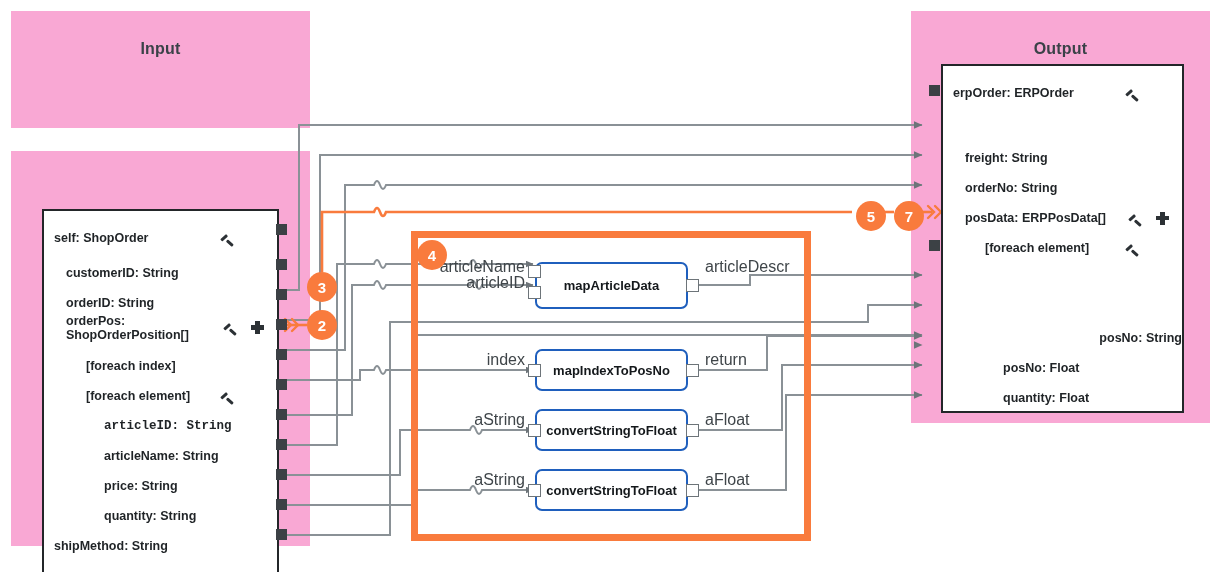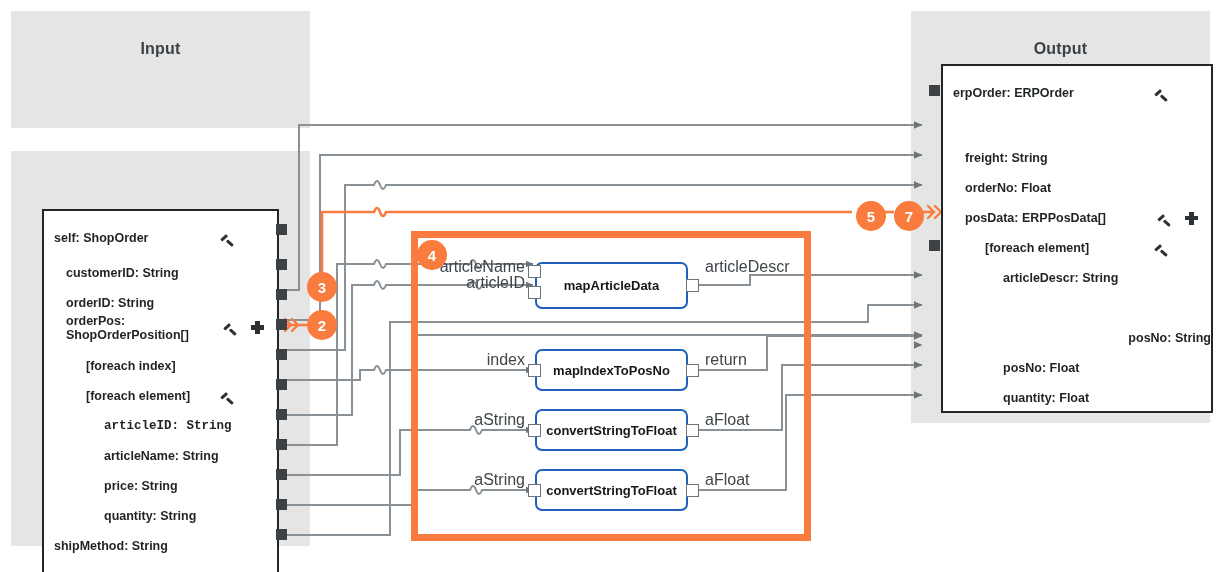--- a/index.html
+++ b/index.html
@@ -3,21 +3,21 @@
 <meta charset="utf-8">
 <style>
   html,body{margin:0;padding:0;background:#ffffff;}
   body{
     font-family:"Liberation Sans","DejaVu Sans",sans-serif;
     width:1220px;height:572px;overflow:hidden;
   }
   #stage{position:relative;width:1220px;height:572px;background:#fff;}
 
   
-  .panel{position:absolute;background:#e5e5e5;}
+  .panel{position:absolute;background:#f9a8d4;}
   .panel-title{
     position:absolute;width:100%;text-align:center;
     font-size:16px;font-weight:bold;color:#3b4248;letter-spacing:.2px;
   }
 
   
   .schema-box{
     position:absolute;background:#fff;border:2px solid #232629;
     box-sizing:border-box;
   }
@@ -264,56 +264,53 @@
   <div class="wlabel" style="left:705px;top:411px;">aFloat</div>
 
   <div class="fnode" style="left:535px;top:469px;width:153px;height:42px;">
     <span class="fnode-label">convertStringToFloat</span>
   </div>
   <div class="pin" style="left:528px;top:484px;"></div>
   <div class="pin" style="left:686px;top:484px;"></div>
   <div class="wlabel right-align" style="left:400px;top:471px;width:125px;">aString</div>
   <div class="wlabel" style="left:705px;top:471px;">aFloat</div>
 
-  <div class="schema-box" style="left:941px;top:64px;width:272px;height:349px;">
+  <div class="schema-box" style="left:941px;top:64px;width:243px;height:349px;">
 
     <div class="schema-row" style="top:12px;">
       <span class="schema-label" style="margin-left:10px;">erpOrder: ERPOrder</span>
       <span class="row-icons" style="right:43px;">
         <span class="chev"></span>
       </span>
     </div>
 
 
     <div class="schema-row" style="top:77px;">
       <span class="schema-label" style="margin-left:22px;">freight: String</span>
     </div>
 
     <div class="schema-row" style="top:107px;">
-      <span class="schema-label" style="margin-left:22px;">orderNo: Float</span>
+      <span class="schema-label" style="margin-left:22px;">orderNo: String</span>
     </div>
 
     <div class="schema-row" style="top:137px;">
       <span class="schema-label" style="margin-left:22px;">posData: ERPPosData[]</span>
       <span class="row-icons" style="right:13px;">
         <span class="chev"></span>
         <span class="plus"></span>
       </span>
     </div>
 
     <div class="schema-row" style="top:167px;">
       <span class="schema-label" style="margin-left:42px;">[foreach element]</span>
       <span class="row-icons" style="right:43px;">
         <span class="chev"></span>
       </span>
     </div>
 
-    <div class="schema-row" style="top:197px;">
-      <span class="schema-label" style="margin-left:60px;">articleDescr: String</span>
-    </div>
 
 
     <div class="schema-row" style="top:257px;justify-content:flex-end;">
       <span class="schema-label" style="margin-left:60px;">posNo: String</span>
     </div>
 
     <div class="schema-row" style="top:287px;">
       <span class="schema-label" style="margin-left:60px;">posNo: Float</span>
     </div>
 

